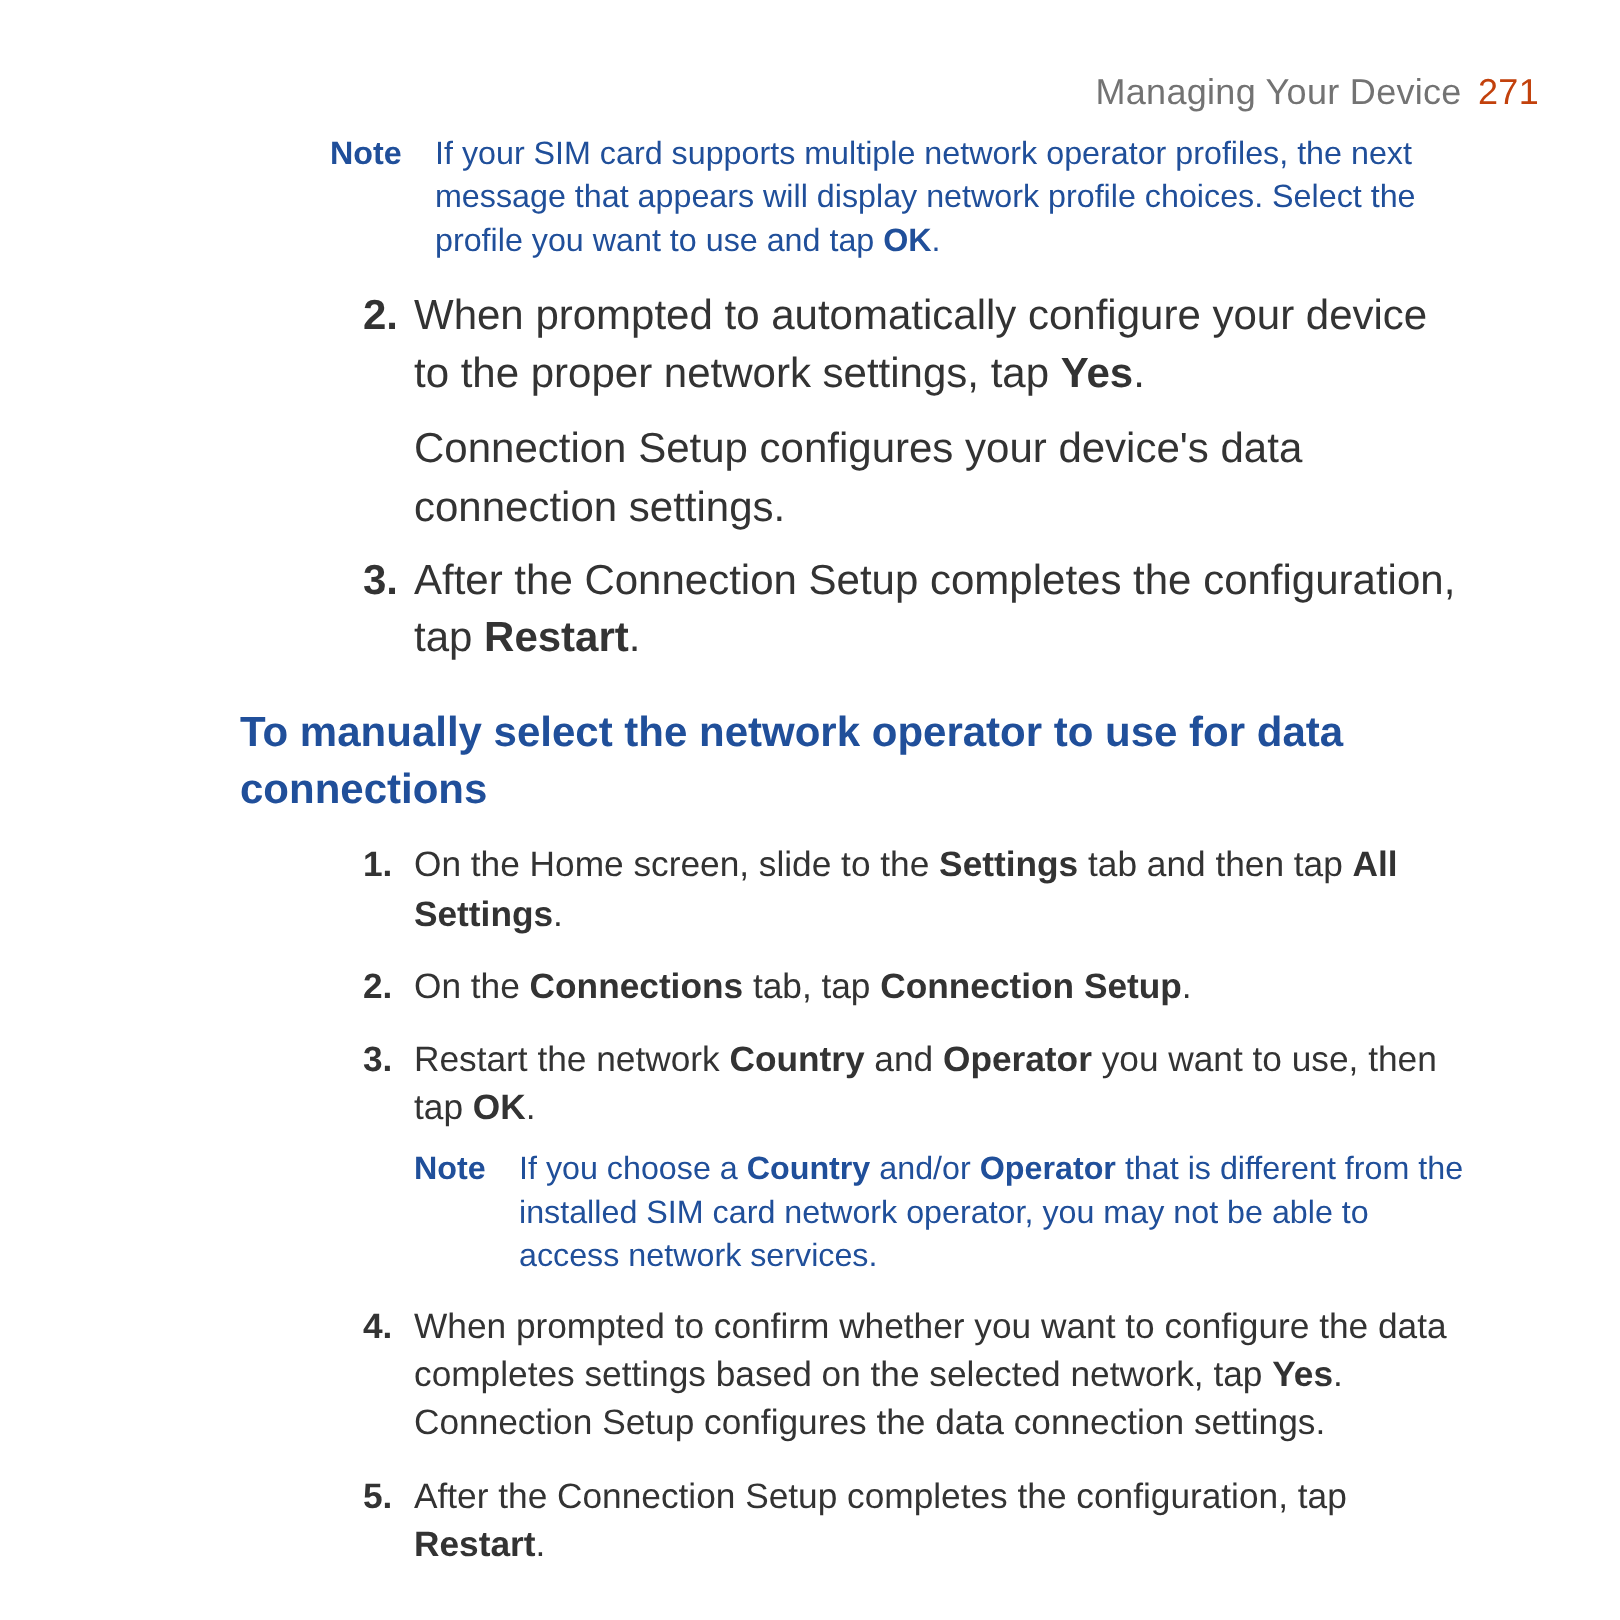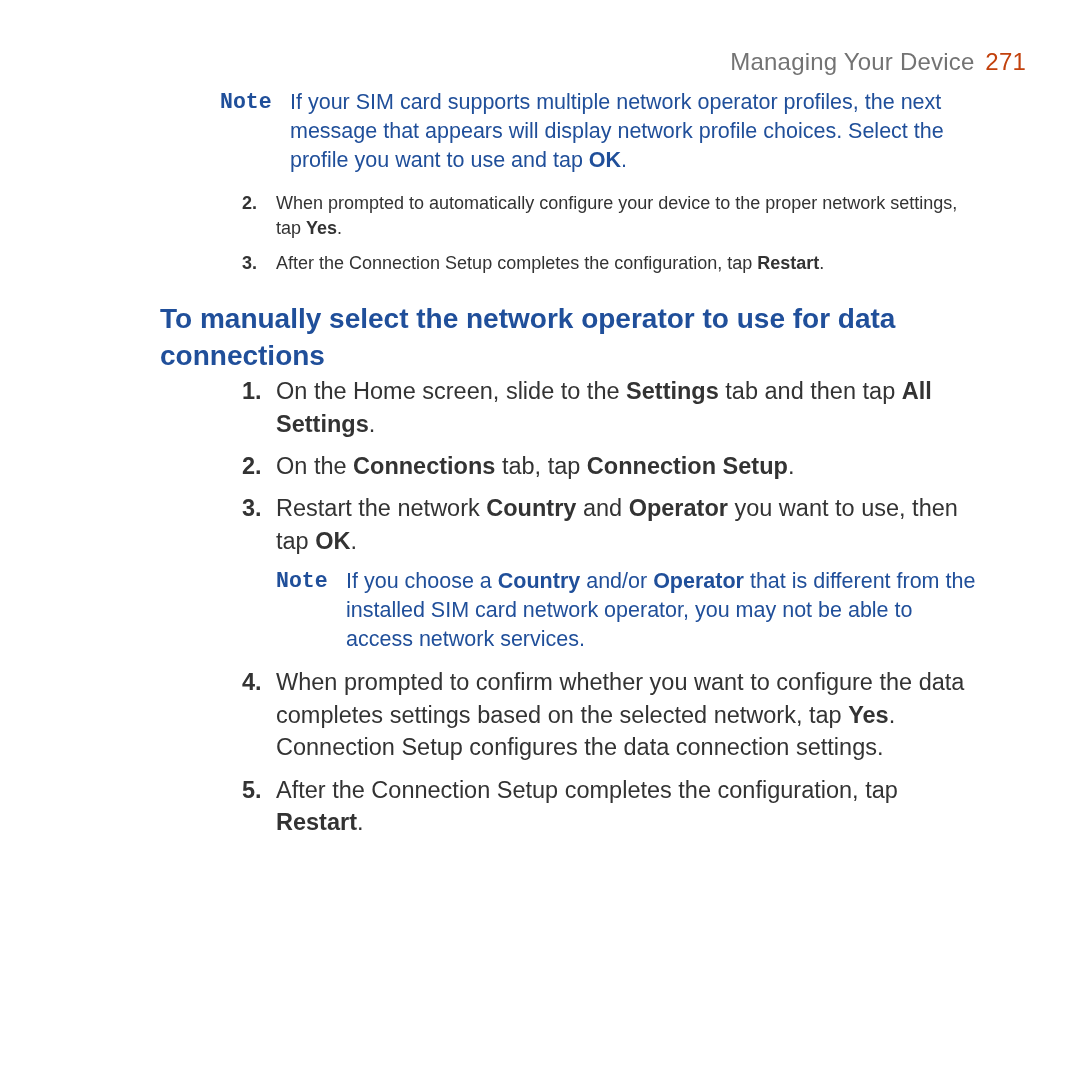--- a/index.html
+++ b/index.html
@@ -36,37 +36,36 @@
     color: #204f9a;
     font-size: 21.5px;
     line-height: 1.35;
     margin-left: 160px;
     margin-right: 58px;
     margin-bottom: 16px;
   }
   .note-label {
     font-weight: 700;
     flex: 0 0 70px;
-    font-family: Liberation Mono, monospace;
   }
   .note-text {
     flex: 1;
   }
   .ol-main {
     margin: 0;
     padding: 0;
     list-style: none;
     counter-reset: item 1;
   }
   .ol-main > li {
     position: relative;
     padding-left: 62px;
     margin-left: 154px;
     margin-right: 50px;
-    font-size: 18px;
+    font-size: 28px;
     line-height: 1.38;
     color: #333333;
     margin-bottom: 10px;
   }
   .ol-main > li::before {
     counter-increment: item;
     content: counter(item) ".";
     position: absolute;
     left: 28px;
     top: 0;
@@ -103,20 +102,21 @@
   }
   .ol-secondary > li {
     position: relative;
     padding-left: 62px;
     margin-left: 154px;
     margin-right: 50px;
     font-size: 23.5px;
     line-height: 1.38;
     color: #333333;
     margin-bottom: 10px;
+    margin-top: 16px;
   }
   .ol-secondary > li::before {
     counter-increment: item2;
     content: counter(item2) ".";
     position: absolute;
     left: 28px;
     top: 0;
     font-weight: 700;
     color: #333;
   }
@@ -142,20 +142,21 @@
   <div class="note-block">
     <div class="note-label">Note</div>
     <div class="note-text">
       <span>If your SIM card supports multiple network operator profiles, the next message that appears will display network profile choices. Select the profile you want to use and tap </span><b>OK</b><span>.</span>
     </div>
   </div>
 
   <ol class="ol-main">
     <li>
       <span>When prompted to automatically configure your device to the proper network settings, tap </span><b>Yes</b><span>.</span>
+      <span class="follow">Connection Setup configures your device's data connection settings.</span>
     </li>
     <li>
       <span>After the Connection Setup completes the configuration, tap </span><b>Restart</b><span>.</span>
     </li>
   </ol>
 
   <div class="section-hdr">To manually select the network operator to use for data connections</div>
 
   <ol class="ol-secondary">
     <li>

